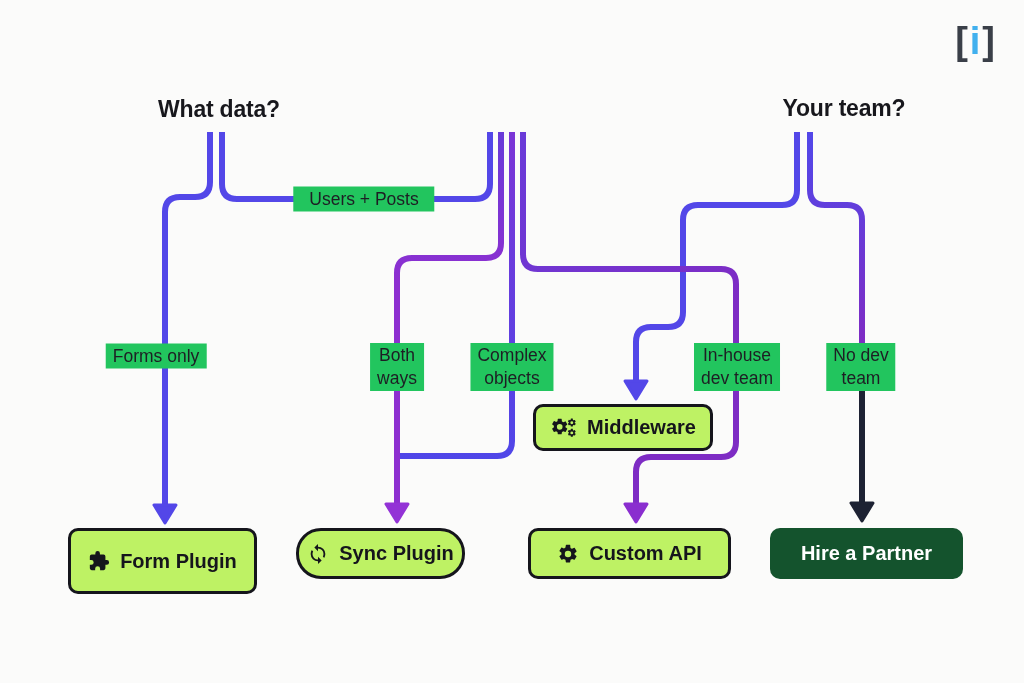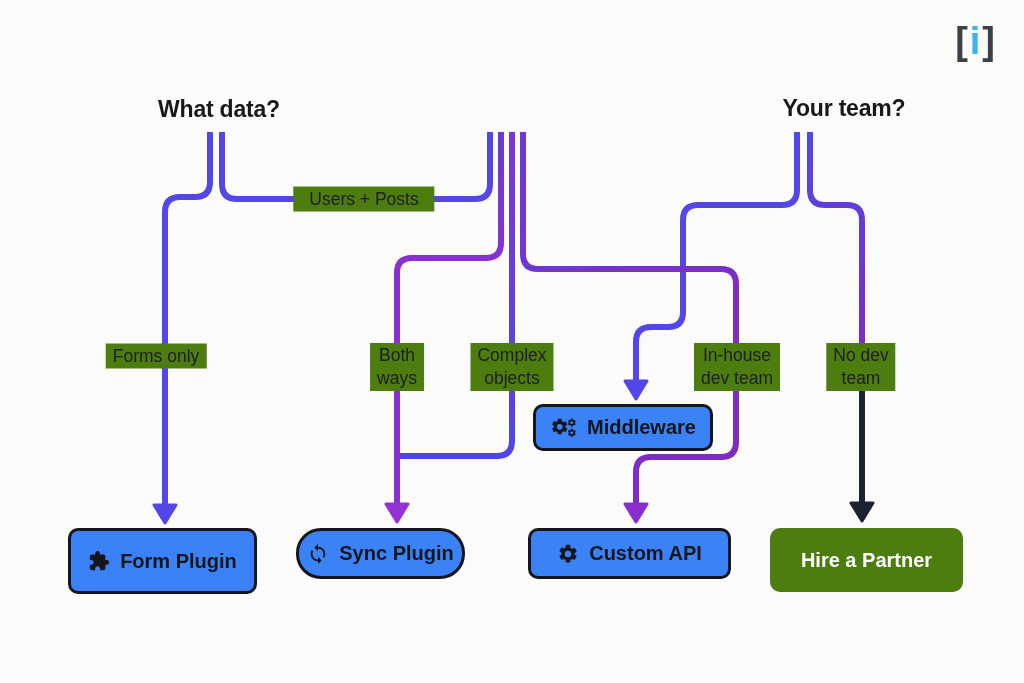--- a/index.html
+++ b/index.html
@@ -15,44 +15,44 @@
     position:absolute;transform:translate(-50%,-50%);
     font-size:23px;font-weight:bold;color:#17171c;white-space:nowrap;
     letter-spacing:-0.2px;
   }
   #hdr-what{left:219px;top:109px;}
   #hdr-which{left:512px;top:108px;}
   #hdr-your{left:808px;top:108px;margin-left:36px;}
 
   .lbl{
     position:absolute;transform:translate(-50%,-50%);
-    font-size:17.5px;color:#1e1e24;background:#4d7c0f;
+    font-size:17.5px;color:#1e1e24;background:#22c55e;
     text-align:center;line-height:23px;white-space:nowrap;
     padding:1px 7px;
   }
   #lbl-users{left:364px;top:199px;padding:1px 16px;}
   #lbl-forms{left:156px;top:356px;}
   #lbl-both{left:397px;top:367px;}
   #lbl-complex{left:512px;top:367px;}
   #lbl-inhouse{left:737px;top:367px;}
   #lbl-nodev{left:861px;top:367px;}
 
   .node{
     position:absolute;display:flex;align-items:center;justify-content:center;
-    gap:10px;background:#3b82f6;border:3px solid #15151c;border-radius:10px;
+    gap:10px;background:#bef264;border:3px solid #15151c;border-radius:10px;
     font-size:20px;font-weight:bold;color:#15151c;box-sizing:border-box;
     white-space:nowrap;
   }
   #node-middleware{left:533px;top:404px;width:180px;height:47px;}
   #node-form{left:68px;top:528px;width:189px;height:66px;}
   #node-sync{left:296px;top:528px;width:169px;height:51px;border-radius:25px;}
   #node-custom{left:528px;top:528px;width:203px;height:51px;}
   #node-hire{
-    left:770px;top:528px;width:193px;height:64px;
-    background:#4d7c0f;border:none;color:#ffffff;
+    left:770px;top:528px;width:193px;height:51px;
+    background:#14532d;border:none;color:#ffffff;
   }
   .node svg{flex:0 0 auto;}
 
   #title{
     position:absolute;left:512px;top:643px;transform:translate(-50%,-50%);
     font-size:38px;color:#25304f;white-space:nowrap;letter-spacing:-0.5px;
   }
 
   #logo{
     position:absolute;right:30px;top:22px;

